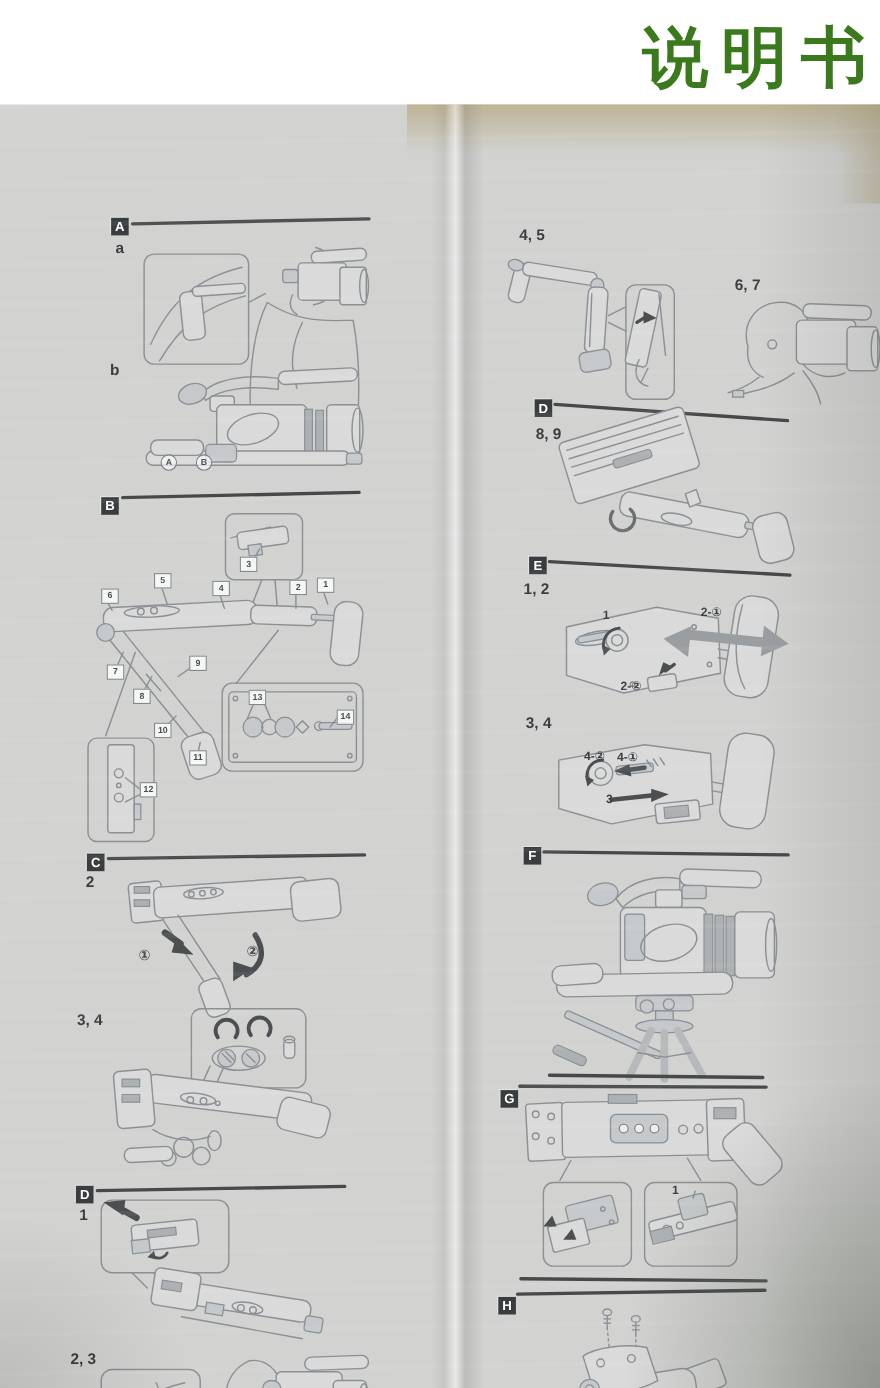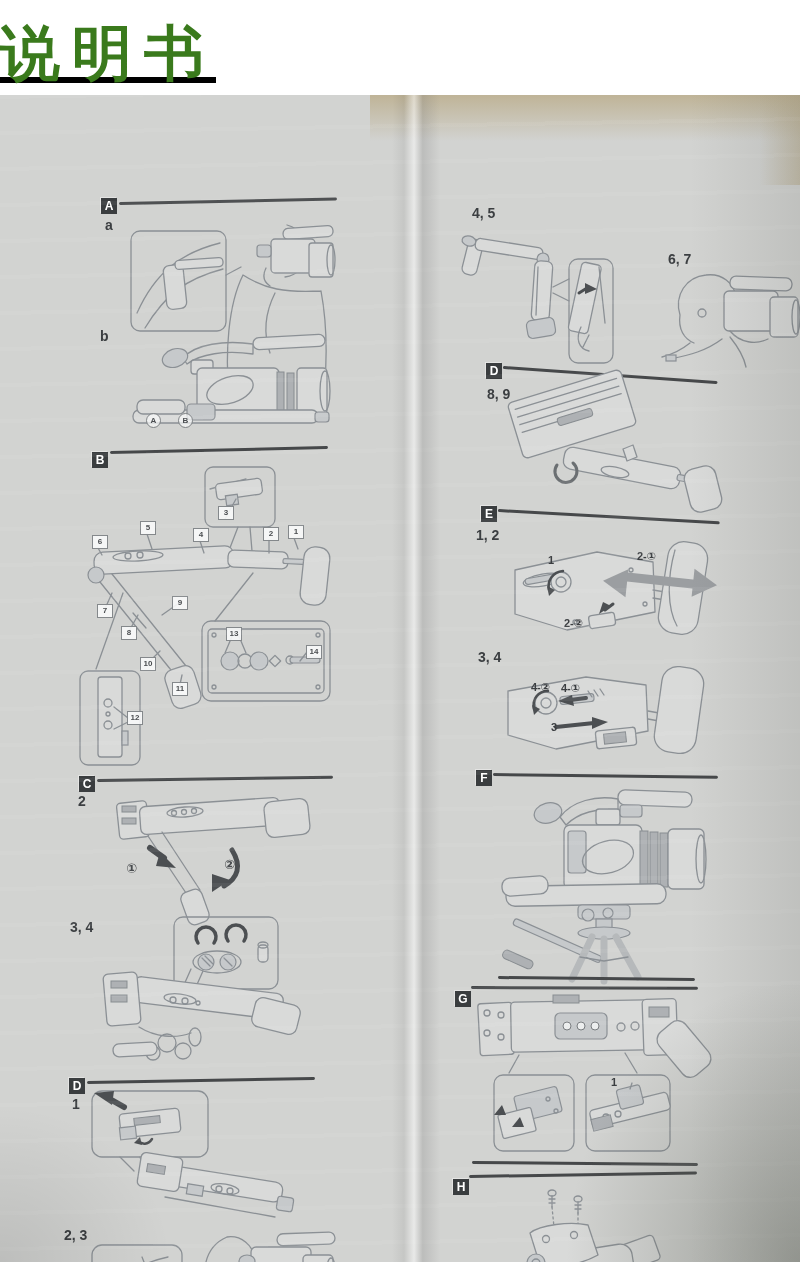--- a/index.html
+++ b/index.html
@@ -1,20 +1,20 @@
 <!DOCTYPE html>
 <html><head>
 <meta charset="utf-8">
 <style>
   html,body{margin:0;padding:0;background:#888;}
   #app{position:relative;width:800px;height:1262px;overflow:hidden;background:#fff;
        font-family:"Liberation Sans","DejaVu Sans",sans-serif;}
   
   .banner{position:absolute;left:0;top:0;width:800px;height:105px;background:#ffffff;
-          display:flex;align-items:center;justify-content:flex-start;text-decoration:underline;}
+          display:flex;align-items:center;justify-content:flex-end;}
   .banner .title{font-family:"DejaVu Serif","Liberation Serif",serif;font-weight:bold;
                  font-size:60px;letter-spacing:12px;color:#3a7a1c;line-height:1;}
   
   .photo{position:absolute;left:0;top:95px;width:800px;height:1167px;background:#d2d3d1;}
   .ov{position:absolute;pointer-events:none;}
   .streaks{left:0;top:0;width:800px;height:1167px;
     background:repeating-linear-gradient(179deg,rgba(255,255,255,.05) 0 4px,rgba(0,0,0,0) 4px 36px);}
   .beige{left:370px;top:0;width:430px;height:46px;
     background:linear-gradient(to bottom,rgba(190,178,148,.95),rgba(190,178,148,0));}
   .beige2{left:760px;top:0;width:40px;height:90px;

